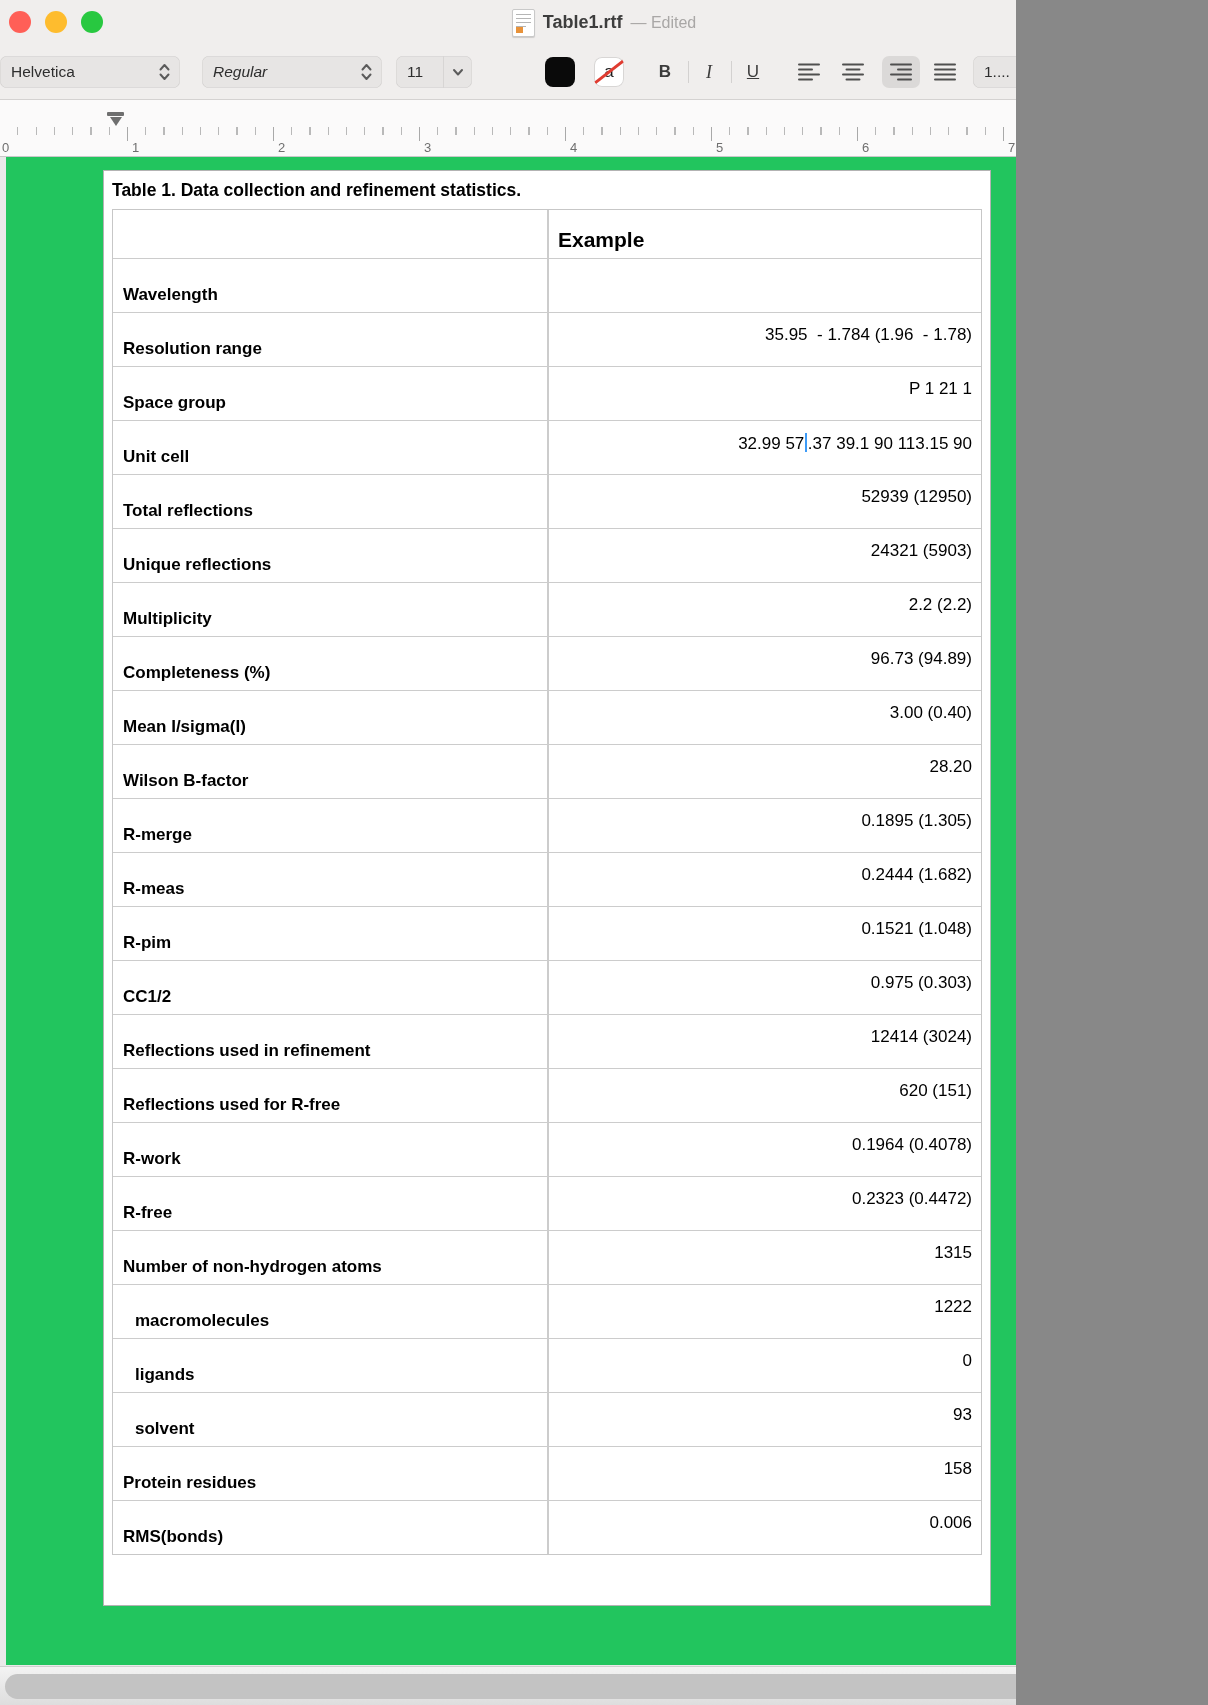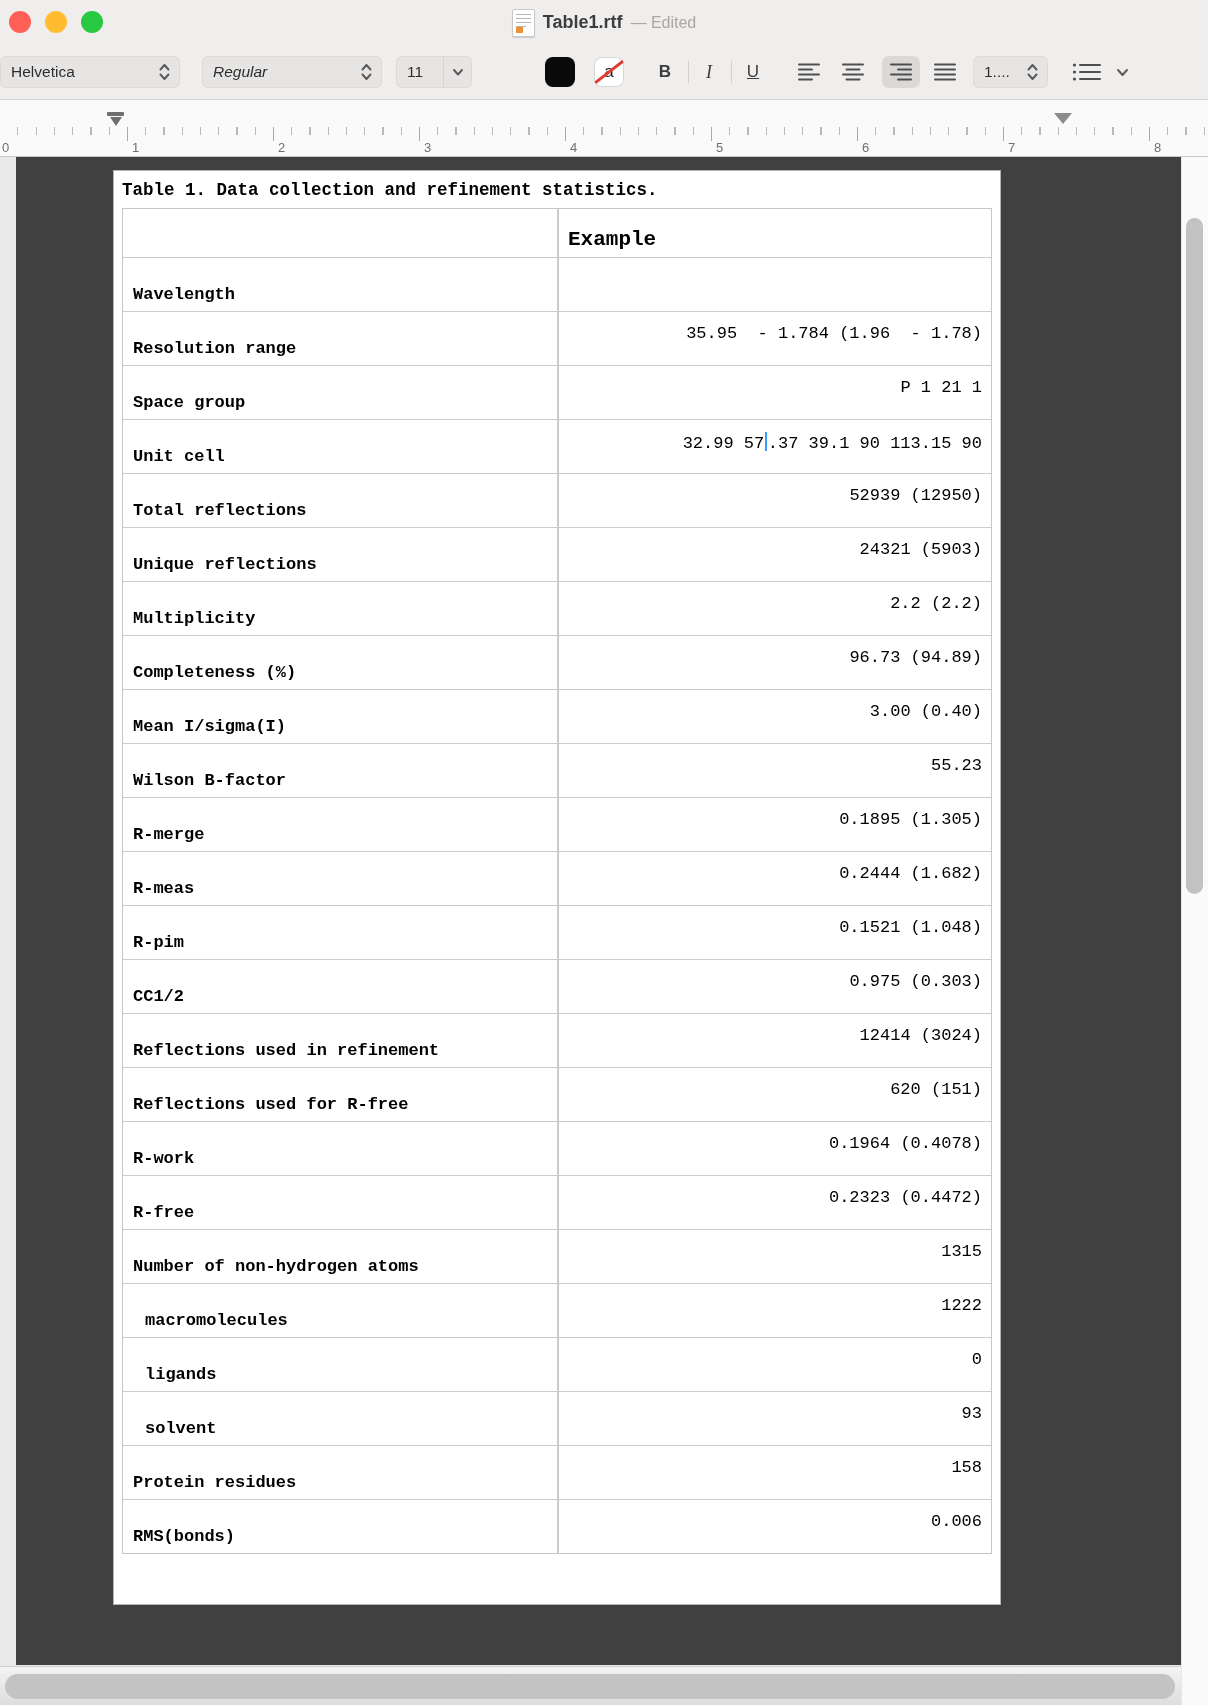--- a/index.html
+++ b/index.html
@@ -1,17 +1,17 @@
 <!DOCTYPE html>
 <html><head>
 <meta charset="utf-8">
 <style>
   html,body{margin:0;padding:0;background:#888;}
   .window{
-    position:relative;width:1208px;height:1705px;overflow:hidden;
+    position:relative;width:1016px;height:1705px;overflow:hidden;
     background:#ffffff;font-family:"Liberation Sans",sans-serif;
     -webkit-font-smoothing:antialiased;
   }
   
   .chrome{position:absolute;top:0;left:0;width:1208px;height:99px;background:#f0eeed;border-bottom:1px solid #d4d2d1;}
   .titlebar{position:absolute;top:0;left:0;right:0;height:45px;}
   .traffic{position:absolute;top:11px;left:9px;display:flex;gap:14px;}
   .tl{width:22px;height:22px;border-radius:50%;}
   .tl.red{background:#ff5f57;}
   .tl.yellow{background:#febc2e;}
@@ -52,21 +52,21 @@
     background:repeating-linear-gradient(90deg,#b9b9b9 0 1px,transparent 1px 18.25px);}
   .ticks-major{position:absolute;top:27px;left:-19px;width:1300px;height:14px;
     background:repeating-linear-gradient(90deg,#a9a9a9 0 1px,transparent 1px 146px);}
   .rnum{position:absolute;top:40px;font-size:13px;color:#6f6f6f;}
   .marker-firstline{position:absolute;top:12px;left:107px;width:17px;height:15px;}
   .marker-firstline .bar{position:absolute;top:0;left:0;width:17px;height:3.5px;background:#6f6f6f;border-radius:1px;}
   .marker-firstline .tri{position:absolute;top:5px;left:2.5px;width:0;height:0;border-left:6px solid transparent;border-right:6px solid transparent;border-top:9px solid #6f6f6f;}
   .marker-right{position:absolute;top:13px;left:1054px;width:0;height:0;border-left:9px solid transparent;border-right:9px solid transparent;border-top:11px solid #8c8c8c;}
   
   .content{position:absolute;top:157px;left:0;width:1208px;height:1548px;background:#e9e9e9;}
-  .page{position:absolute;top:0;left:16px;width:1182px;height:1508px;background:#404040;font-family:Liberation Mono, monospace;}
+  .page{position:absolute;top:0;left:6px;width:1182px;height:1508px;background:#22c55e;}
   .outer-box{position:absolute;left:97px;top:13px;width:886px;border:1.5px solid #b3b3b3;padding-bottom:50px;background:#fff;}
   .table-title{padding:9px 8px 6px 8px;font-size:17.5px;font-weight:bold;color:#000;}
   .itable{margin:2px 8px 0 8px;border:1.5px solid #c7c7c7;}
   .irow{position:relative;height:53px;border-top:1.5px solid #cccccc;}
   .irow.header{height:48px;border-top:none;}
   .coldiv{position:absolute;top:0;bottom:0;left:434px;width:1.5px;background:#cccccc;}
   .cell-label{position:absolute;left:10px;bottom:7px;font-size:17px;font-weight:bold;color:#000;white-space:pre;}
   .cell-label.indent{left:22px;}
   .cell-value{position:absolute;right:9px;top:12px;font-size:17px;color:#000;white-space:pre;text-align:right;}
   .header .cell-header{position:absolute;left:445px;bottom:6px;font-size:21px;font-weight:bold;color:#000;}
@@ -292,21 +292,21 @@
               <div class="cell-value">96.73 (94.89)</div>
             </div>
             <div class="irow">
               <div class="coldiv"></div>
               <div class="cell-label">Mean I/sigma(I)</div>
               <div class="cell-value">3.00 (0.40)</div>
             </div>
             <div class="irow">
               <div class="coldiv"></div>
               <div class="cell-label">Wilson B-factor</div>
-              <div class="cell-value">55.23</div>
+              <div class="cell-value">28.20</div>
             </div>
             <div class="irow">
               <div class="coldiv"></div>
               <div class="cell-label">R-merge</div>
               <div class="cell-value">0.1895 (1.305)</div>
             </div>
             <div class="irow">
               <div class="coldiv"></div>
               <div class="cell-label">R-meas</div>
               <div class="cell-value">0.2444 (1.682)</div>

